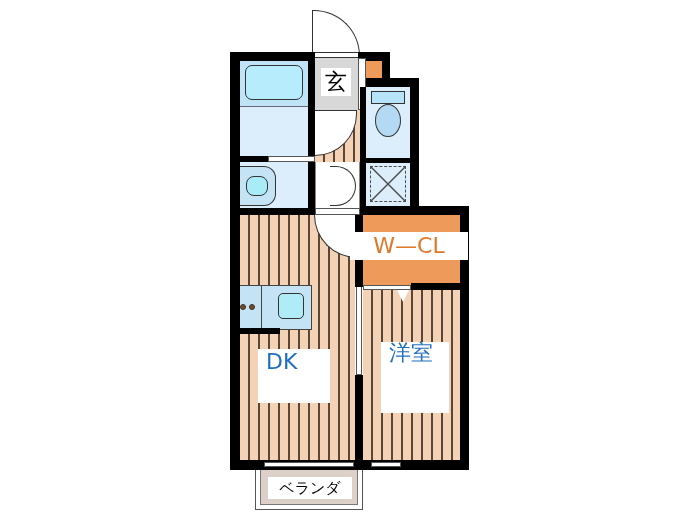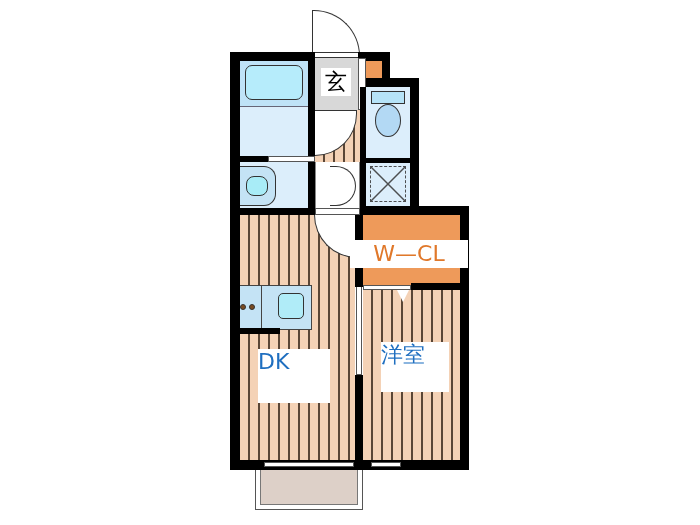--- a/index.html
+++ b/index.html
@@ -2,21 +2,21 @@
 <html><head>
 <meta charset="utf-8">
 <style>
   html,body{margin:0;padding:0;background:#fff;}
   body{width:700px;height:525px;position:relative;overflow:hidden;font-family:"DejaVu Sans","Liberation Sans",sans-serif;}
   .abs{position:absolute;box-sizing:border-box;}
   .wall{background:#000;}
   .floor{background:repeating-linear-gradient(90deg,#f4d2b6 0px,#f4d2b6 8px,#5a4636 8px,#5a4636 10px);}
   .wet{background:#dceefb;}
   .orange{background:#ee9a5a;}
-  .label-blue{color:#1f6fc0;background:#fff;font-size:22px;line-height:26px;padding:0 0;}
+  .label-blue{color:#1f6fc0;background:#fff;font-size:22px;line-height:26px;padding:0 8px;}
 </style>
 </head>
 <body>
 
 <div class="abs" style="left:0;top:0;width:700px;height:525px;">
 
   <div class="abs" style="left:312px;top:10px;width:48px;height:46px;border:1px solid #333;border-bottom:none;border-left:1.5px solid #333;border-radius:0 46px 0 0;background:#fff;"></div>
 
   <div class="abs wall" style="left:230px;top:52px;width:10px;height:418px;"></div>
   <div class="abs wall" style="left:230px;top:52px;width:84px;height:9px;"></div>
@@ -73,28 +73,29 @@
 
   <div class="abs label-blue" style="left:258px;top:349px;width:72px;height:54px;">
     <div>DK</div>
   </div>
 
   <div class="abs" style="left:356px;top:285px;width:6px;height:90px;background:#fff;border:1px solid #555;"></div>
   <div class="abs wall" style="left:355px;top:215px;width:8px;height:72px;"></div>
   <div class="abs wall" style="left:355px;top:375px;width:8px;height:88px;"></div>
 
   <div class="abs orange" style="left:363px;top:215px;width:97px;height:70px;"></div>
-  <div class="abs" style="left:350px;top:232px;width:118px;height:28px;background:#fff;color:#e0782a;font-size:22px;line-height:28px;text-align:center;margin-top:8px;">W—CL</div>
+  <div class="abs" style="left:350px;top:232px;width:118px;height:28px;background:#fff;color:#e0782a;font-size:22px;line-height:28px;text-align:center;">W—CL</div>
   <div class="abs" style="left:363px;top:285px;width:48px;height:5px;background:#fff;border:1px solid #555;"></div>
   <div class="abs wall" style="left:411px;top:283px;width:50px;height:7px;"></div>
 
   <div class="abs floor" style="left:363px;top:290px;width:97px;height:170px;"></div>
   <div class="abs" style="left:397px;top:290px;width:0;height:0;border-left:6px solid transparent;border-right:6px solid transparent;border-top:12px solid #fff;"></div>
-  <div class="abs label-blue" style="left:381px;top:342px;width:68px;height:50px;">
+  <div class="abs label-blue" style="left:381px;top:342px;width:68px;height:71px;font-family:Liberation Mono, monospace;">
     <div>洋室</div>
   </div>
 
   <div class="abs" style="left:264px;top:462px;width:90px;height:5px;background:#fff;border:1px solid #555;"></div>
   <div class="abs" style="left:371px;top:462px;width:30px;height:5px;background:#fff;border:1px solid #555;"></div>
 
   <div class="abs" style="left:255px;top:470px;width:108px;height:40px;border:1px solid #555;border-top:none;background:#fff;"></div>
   <div class="abs" style="left:260px;top:470px;width:98px;height:35px;background:#ddd0c8;border:1px solid #777;border-top:none;"></div>
+  <div class="abs" style="left:268px;top:477px;width:84px;height:22px;background:#fff;color:#000;font-size:15px;line-height:22px;text-align:center;">ベランダ</div>
 </div>
 
 </body></html>

